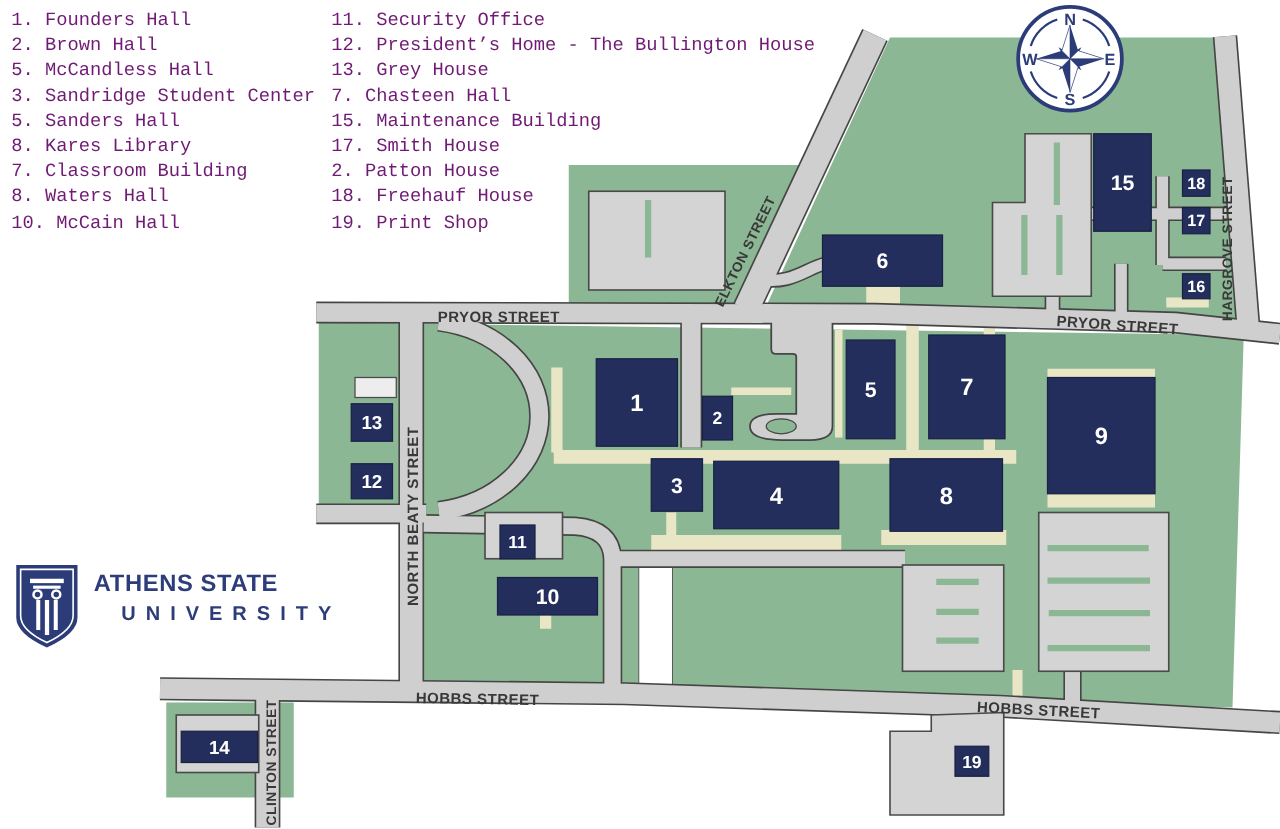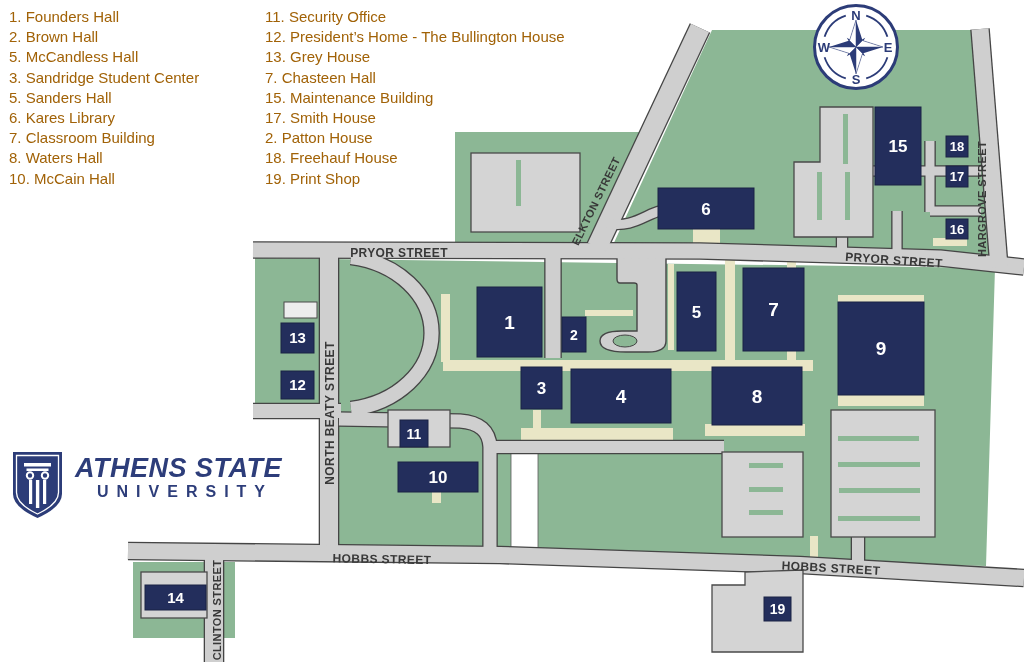--- a/index.html
+++ b/index.html
@@ -1,24 +1,24 @@
 <!DOCTYPE html>
 <html><head>
 <meta charset="utf-8">
 <style>
   html,body{margin:0;padding:0;background:#fff;}
   #stage{position:relative;width:1024px;height:663px;background:#fff;overflow:hidden;
          font-family:"Liberation Sans", sans-serif;}
   #map-svg{position:absolute;left:0;top:0;}
-  .legend{position:absolute;top:7px;color:#a16207;font-size:15px;line-height:20.2px;}
+  .legend{position:absolute;top:7px;color:#701a75;font-size:15px;line-height:20.2px;font-family:Liberation Mono, monospace;}
   #legend-col-1{left:9px;}
   #legend-col-2{left:265px;}
   .legend-item{white-space:nowrap;}
   #logo{position:absolute;left:75px;top:453px;color:#2d3d7a;}
-  #logo-title{font-size:27px;font-weight:bold;letter-spacing:0.5px;line-height:30px;font-style:italic;}
+  #logo-title{font-size:19px;font-weight:bold;letter-spacing:0.5px;line-height:30px;}
   #logo-subtitle{font-size:16px;font-weight:bold;letter-spacing:8px;margin-left:22px;line-height:18px;}
 </style>
 </head>
 <body>
 
 <div id="stage">
   <svg id="map-svg" width="1024" height="663" viewBox="0 0 1024 663">
       <path d="M 455,132 L 646,132 L 592,247 L 455,247 Z" fill="#8cb795"></path>
       <path d="M 712,30 L 973,30 L 990,250 L 990,262 L 612,247 Z" fill="#8cb795"></path>
       <path d="M 255,258 L 995,268 L 986,566 L 339,551 L 339,418 L 255,418 Z" fill="#8cb795"></path>
@@ -167,21 +167,21 @@
         <rect x="35.9" y="480" width="3.4" height="28" fill="#ffffff"></rect>
         <rect x="43" y="480" width="3.2" height="24" fill="#ffffff"></rect>
       </g>
     </svg>
   <div class="legend" id="legend-col-1">
       <div class="legend-item">1. Founders Hall</div>
       <div class="legend-item">2. Brown Hall</div>
       <div class="legend-item">5. McCandless Hall</div>
       <div class="legend-item">3. Sandridge Student Center</div>
       <div class="legend-item">5. Sanders Hall</div>
-      <div class="legend-item">6. Kares Library</div>
+      <div class="legend-item">8. Kares Library</div>
       <div class="legend-item">7. Classroom Building</div>
       <div class="legend-item">8. Waters Hall</div>
       <div class="legend-item">10. McCain Hall</div>
     </div>
   <div class="legend" id="legend-col-2">
       <div class="legend-item">11. Security Office</div>
       <div class="legend-item">12. President’s Home - The Bullington House</div>
       <div class="legend-item">13. Grey House</div>
       <div class="legend-item">7. Chasteen Hall</div>
       <div class="legend-item">15. Maintenance Building</div>

